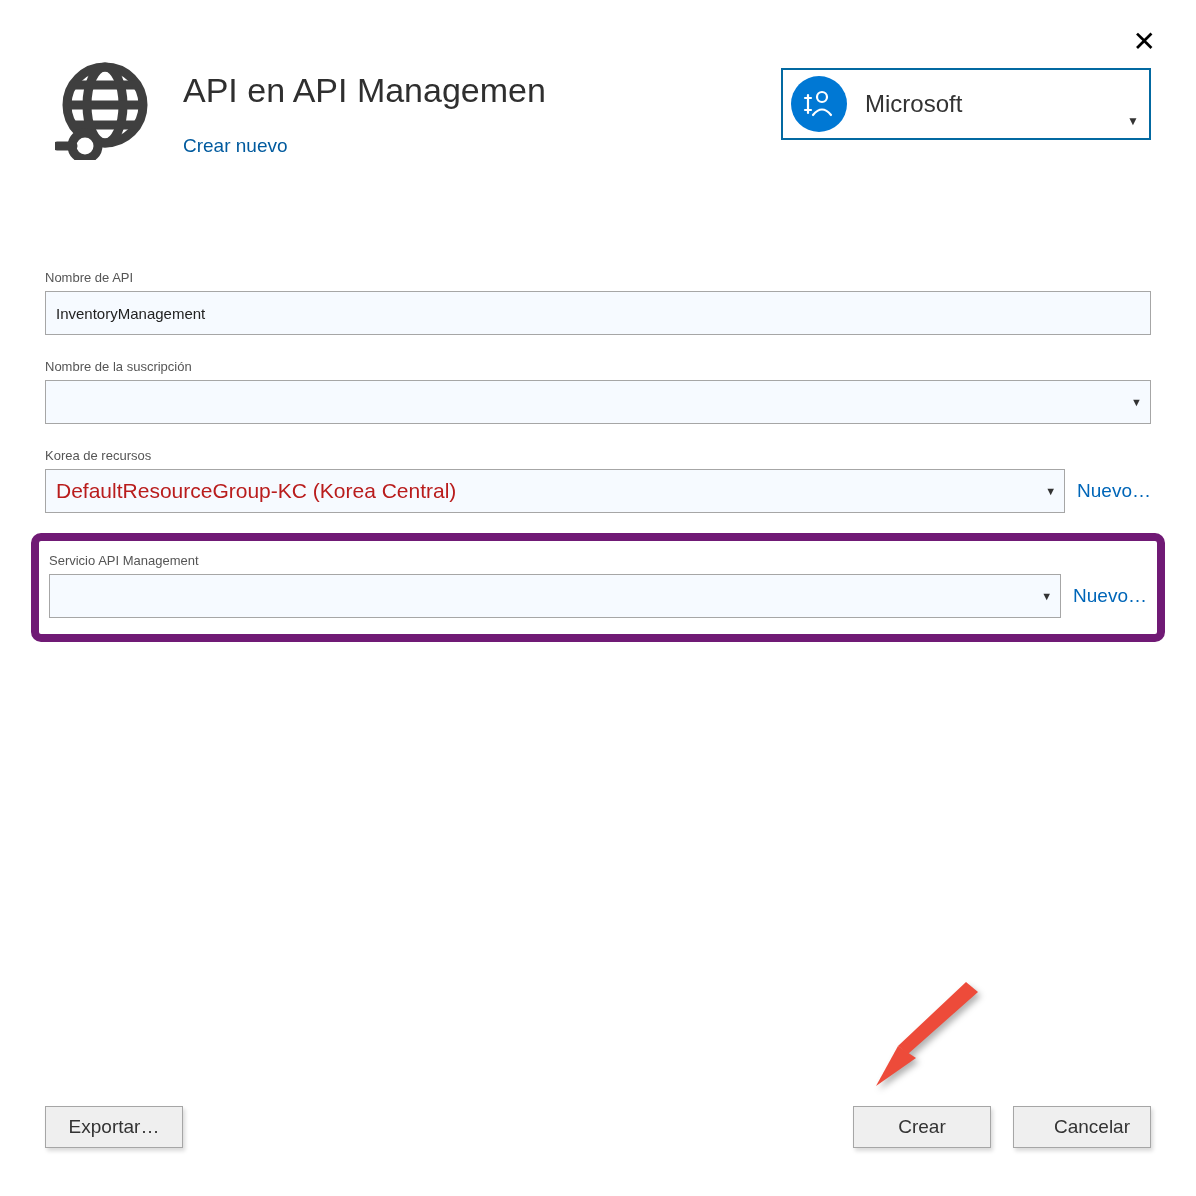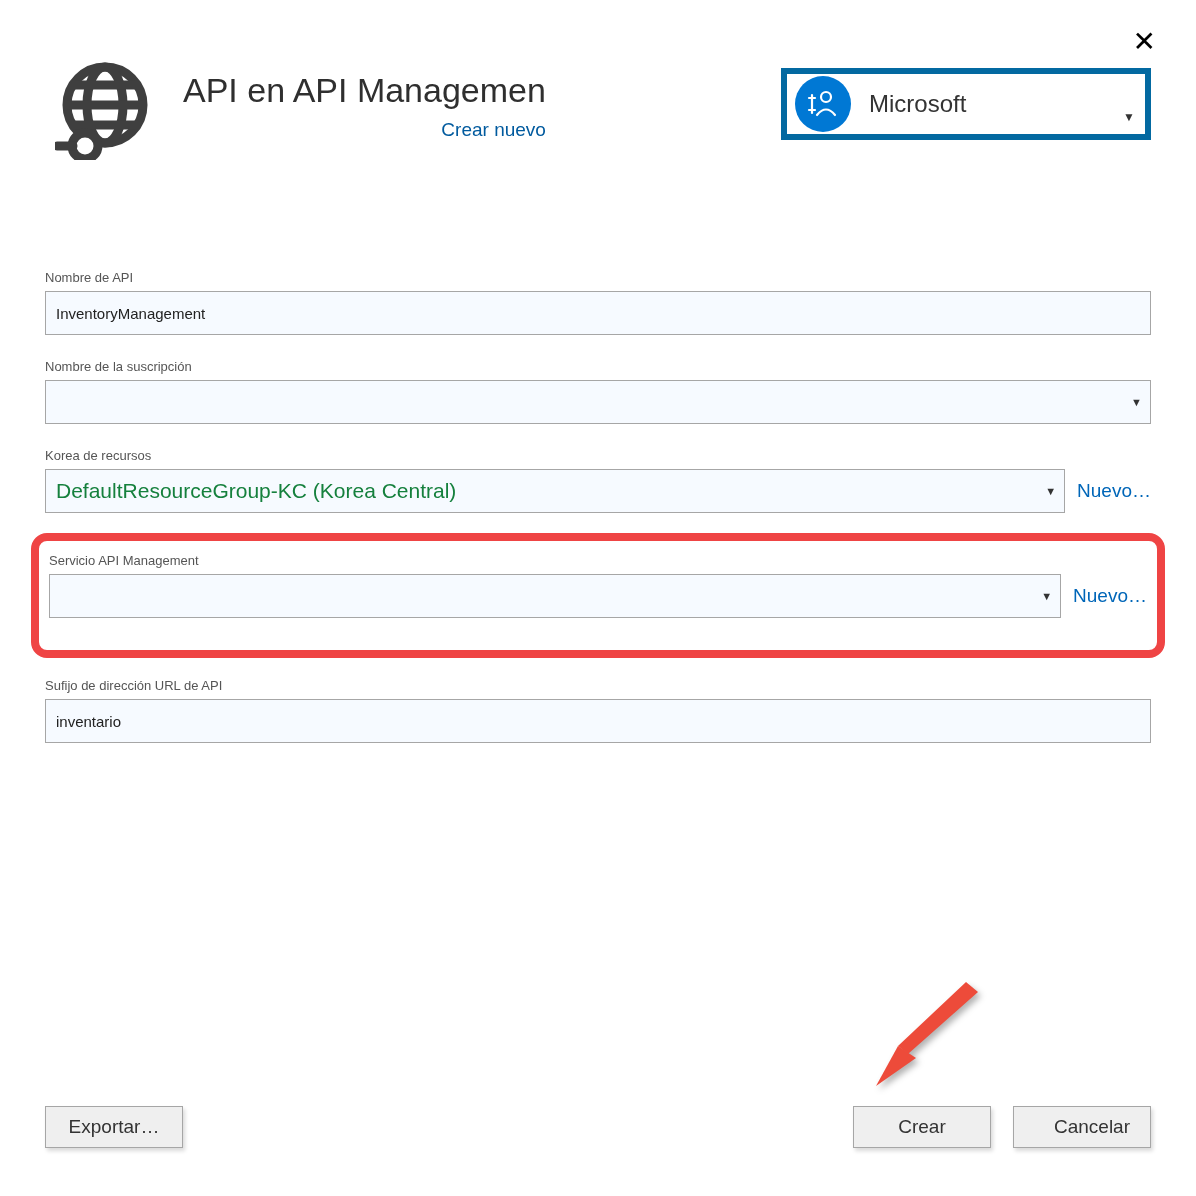--- a/index.html
+++ b/index.html
@@ -37,30 +37,29 @@
   }
   .header-title {
     font-size: 34px;
     font-weight: 400;
     color: #2f2f2f;
     line-height: 1.2;
   }
   .header-subtitle {
     font-size: 19px;
     color: #005a9e;
-    margin-top: 8px;
-    text-align: right;
+    margin-top: 24px;
   }
   .account-picker {
     position: absolute;
     top: 68px;
     right: 45px;
     width: 370px;
     height: 72px;
-    border: 6px solid #0369a1;
+    border: 2px solid #0369a1;
     display: flex;
     align-items: center;
     background: #fff;
     cursor: pointer;
   }
   .account-avatar {
     width: 56px;
     height: 56px;
     border-radius: 50%;
     background: #0078d4;
@@ -115,42 +114,42 @@
     height: 44px;
     border: 1px solid #a6a6a6;
     background: #f6faff;
     display: flex;
     align-items: center;
     padding: 0 26px 0 10px;
     cursor: pointer;
   }
   .dropdown-text {
     font-size: 21px;
-    color: #15803d;
+    color: #b91c1c;
     white-space: nowrap;
     overflow: hidden;
   }
   .dropdown-caret {
     position: absolute;
     right: 8px;
     top: 50%;
     transform: translateY(-50%);
     font-size: 11px;
     color: #333;
   }
   .link-new {
     font-size: 19px;
     color: #0066b8;
     cursor: pointer;
     white-space: nowrap;
   }
   .highlight-box {
-    border: 8px solid #ef4444;
-    border-radius: 16px;
-    padding: 12px 10px 32px 10px;
+    border: 8px solid #701a75;
+    border-radius: 10px;
+    padding: 12px 10px 16px 10px;
     margin: -4px -14px 20px -14px;
   }
   .highlight-box .field { margin-bottom: 0; }
   .footer {
     position: absolute;
     bottom: 48px;
     left: 45px;
     right: 45px;
     display: flex;
     align-items: center;
@@ -249,24 +248,20 @@
       <label class="field-label">Servicio API Management</label>
       <div class="field-row">
         <div class="dropdown">
           <span class="dropdown-caret">▼</span>
         </div>
         <span class="link-new">Nuevo…</span>
       </div>
     </div>
   </div>
 
-  <div class="field">
-    <label class="field-label">Sufijo de dirección URL de API</label>
-    <input class="text-input" value="inventario" style="">
-  </div>
 
 </div>
 
 <svg class="arrow-annotation" width="120" height="120" viewBox="0 0 120 120">
   <g fill="#ed4b3a">
     <polygon points="10,110 50,82 32,70"></polygon>
     <polygon points="42,78 32,70 100,6 112,16"></polygon>
   </g>
 </svg>
 

